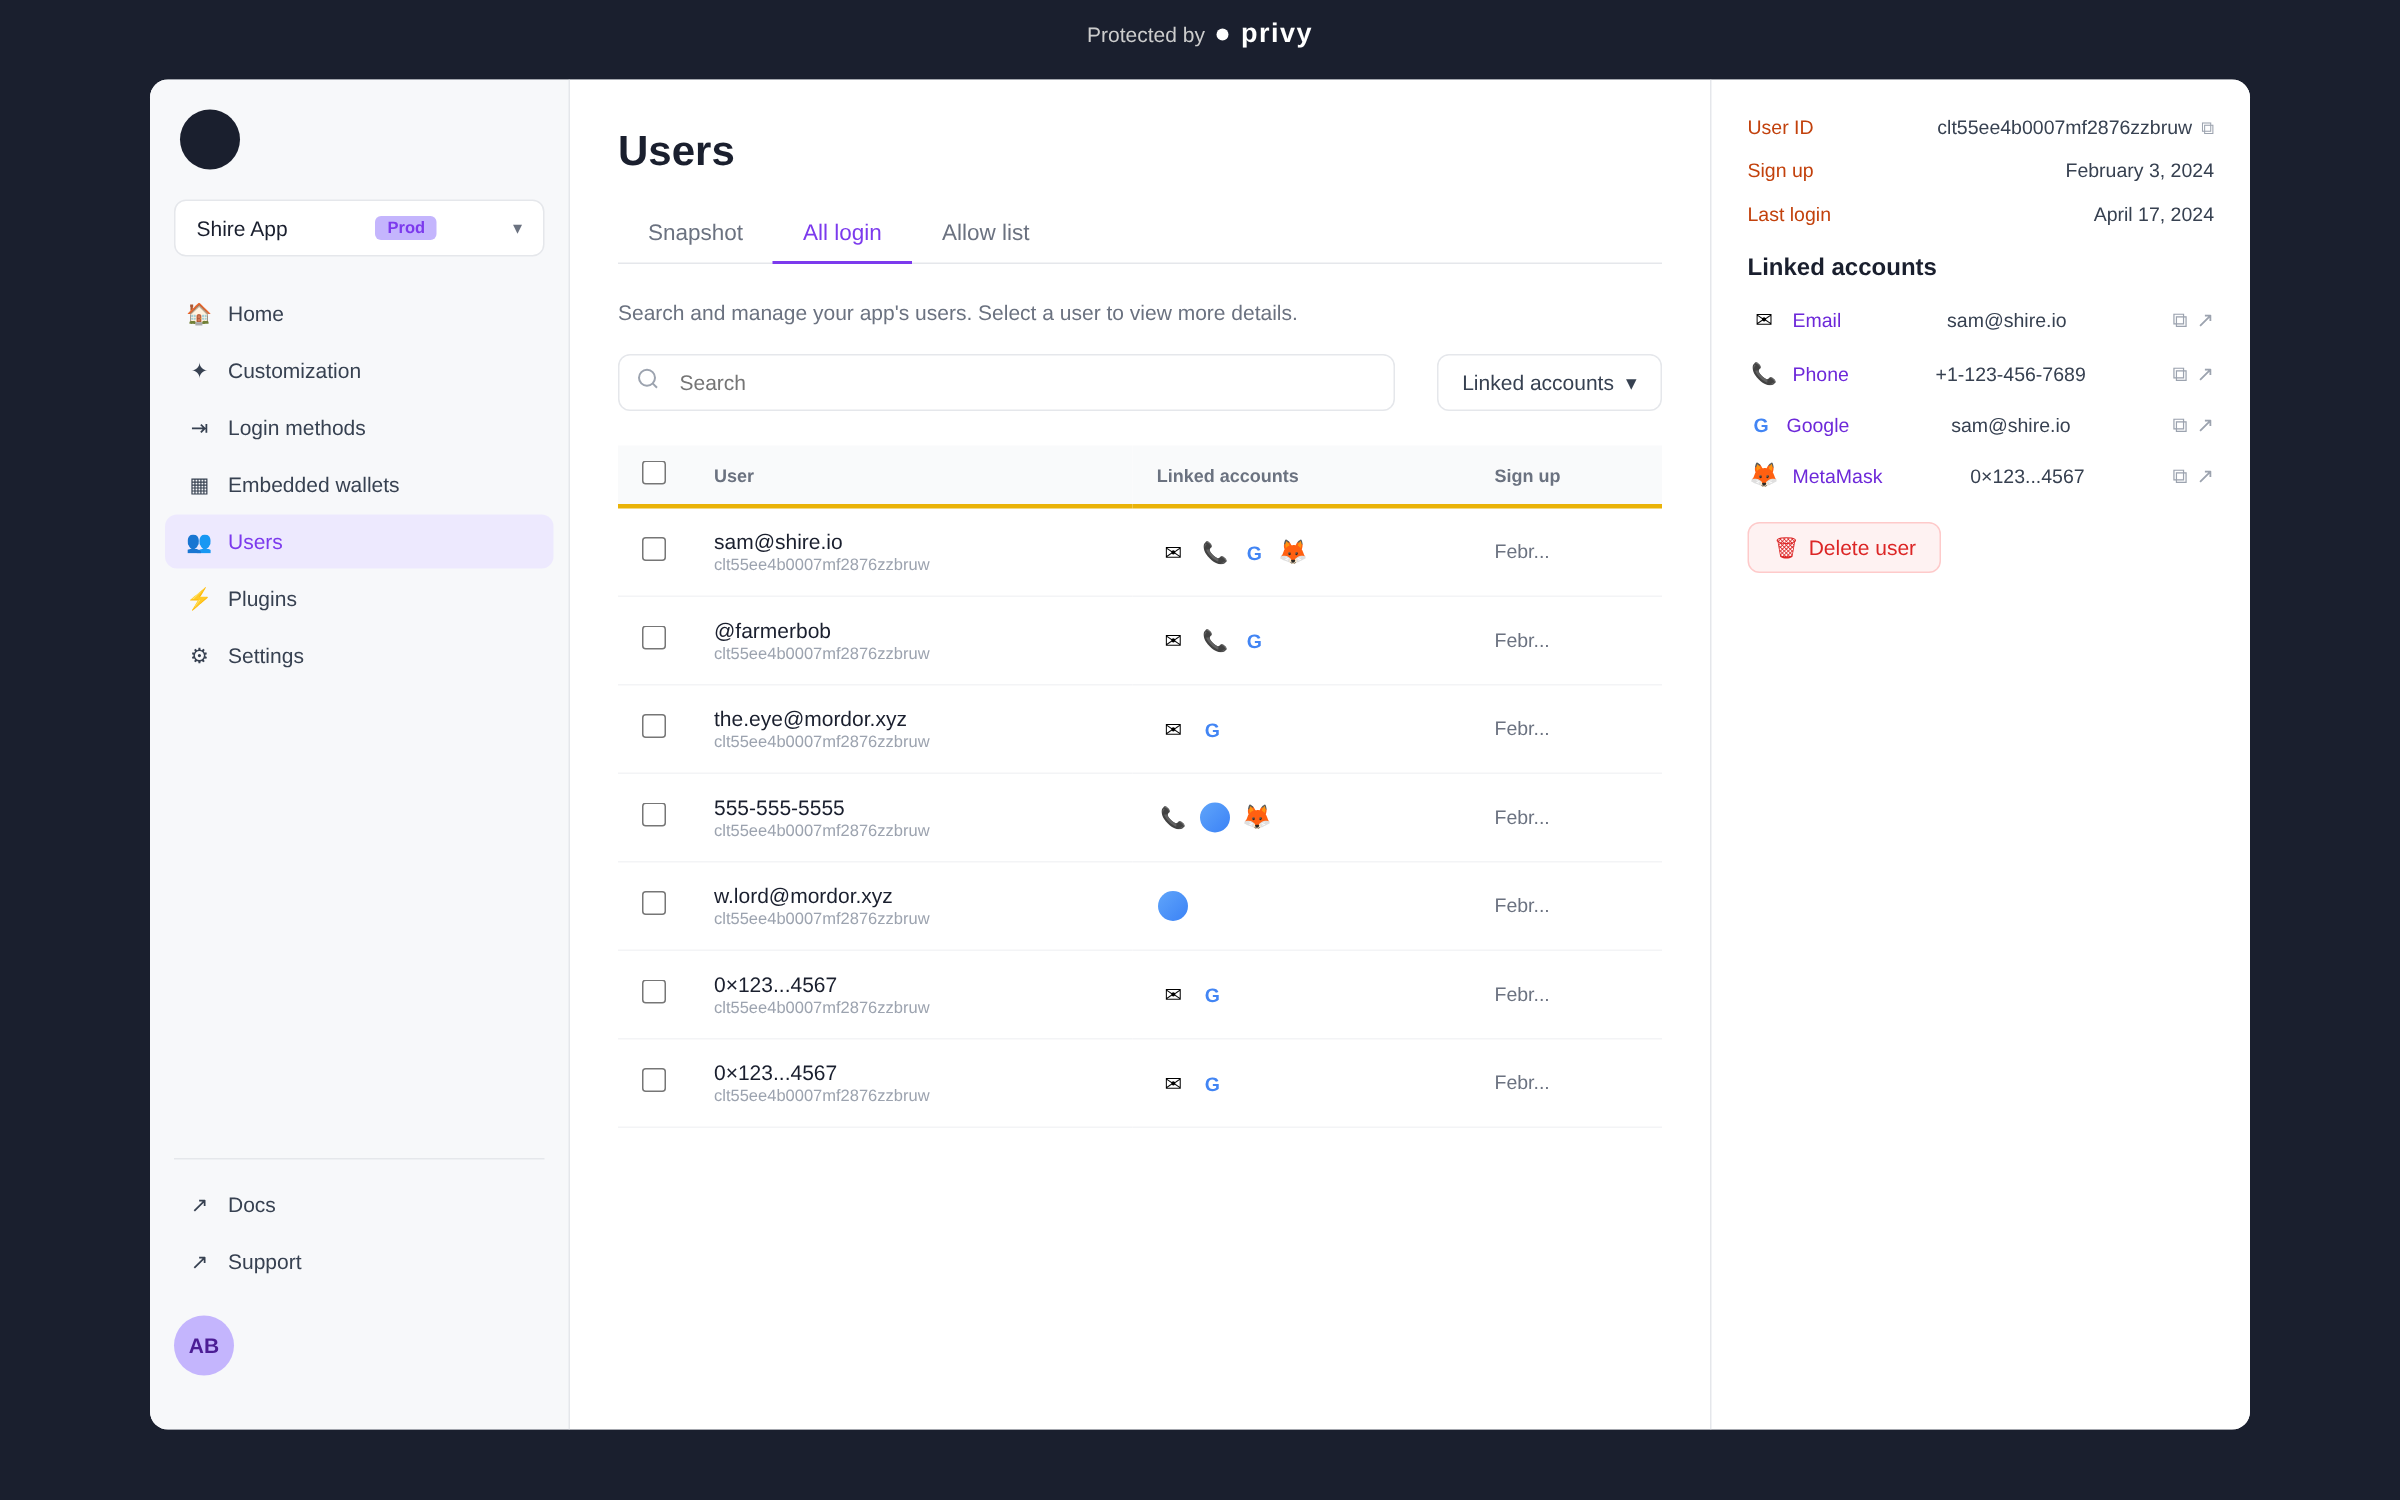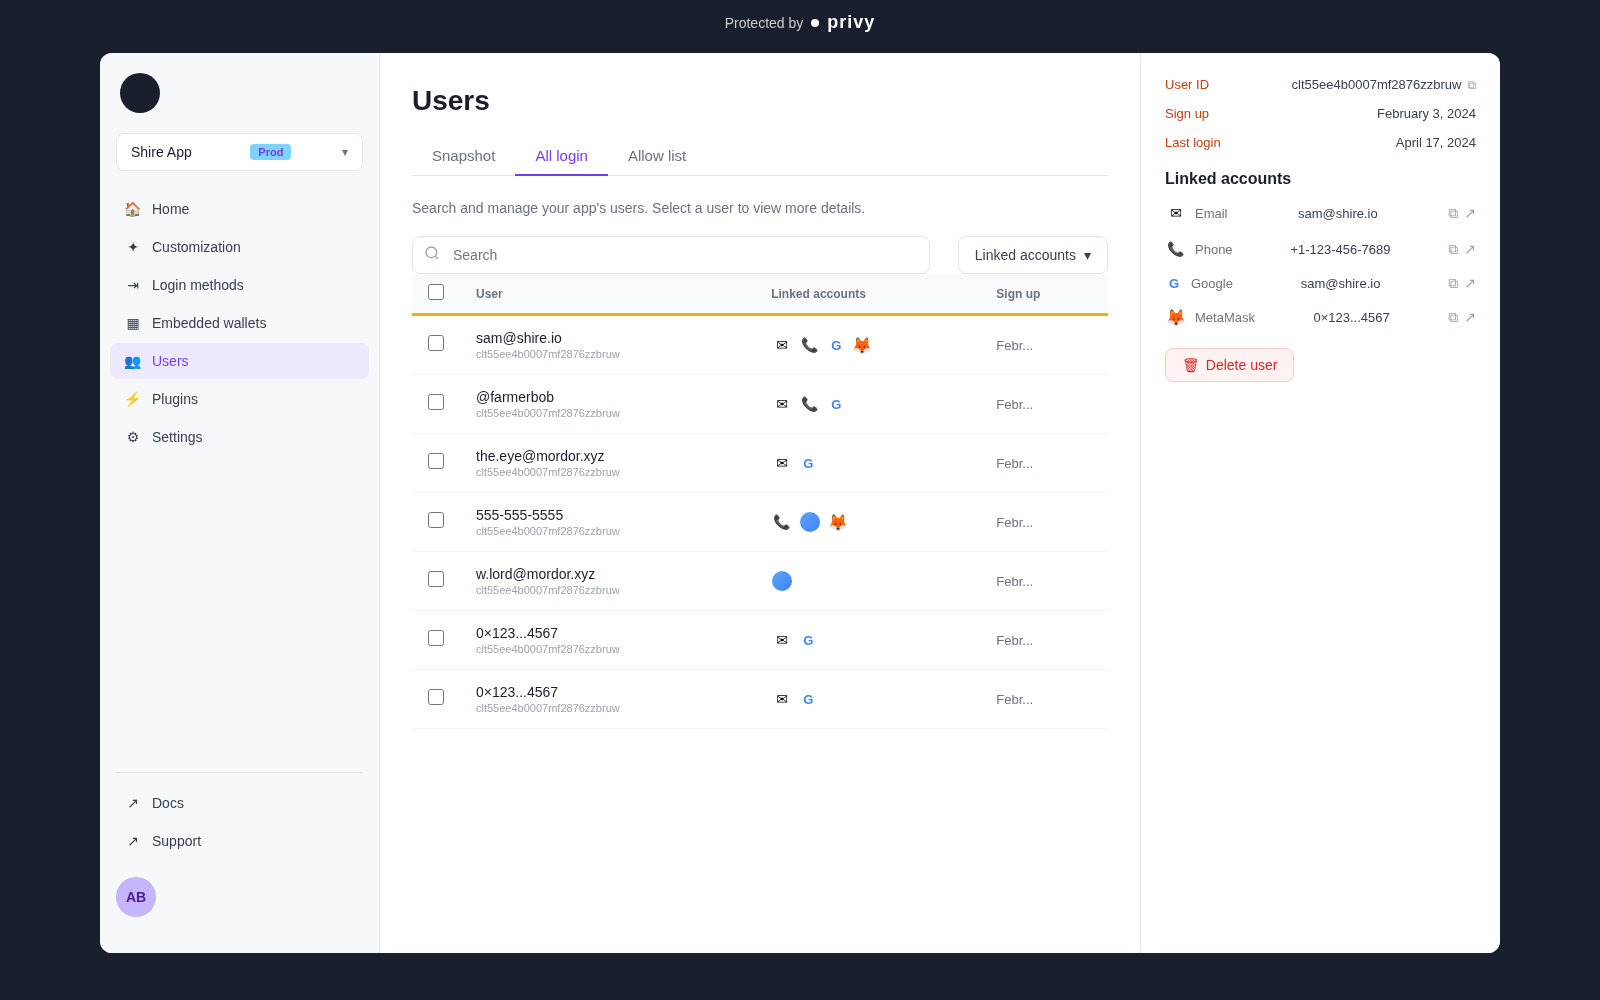--- a/index.html
+++ b/index.html
@@ -69,21 +69,21 @@
       border-radius: 8px;
       padding: 10px 14px;
       display: flex;
       align-items: center;
       justify-content: space-between;
       background: white;
       cursor: pointer;
     }
     .sidebar-app-name { font-size: 14px; font-weight: 500; color: #1a1f2e; }
     .sidebar-badge {
-      background: #7dd3fc;
+      background: #c4b5fd;
       color: #7c3aed;
       font-size: 11px;
       font-weight: 600;
       padding: 2px 8px;
       border-radius: 4px;
       margin-left: 8px;
     }
     .sidebar-chevron { color: #6b7280; font-size: 12px; }
     .sidebar-nav { flex: 1; padding: 0 10px; }
     .nav-item {
@@ -146,21 +146,21 @@
       font-weight: 500;
     }
     .description {
       font-size: 14px;
       color: #6b7280;
       margin-bottom: 20px;
     }
     .search-row {
       display: flex;
       gap: 28px;
-      margin-bottom: 0;
+      margin-bottom: 23px;
     }
     .search-input-wrap {
       position: relative;
       flex: 1;
     }
     .search-input {
       width: 100%;
       padding: 10px 14px 10px 40px;
       border: 1px solid #e5e7eb;
       border-radius: 8px;
@@ -255,21 +255,21 @@
       color: #1a1f2e;
       margin: 20px 0 14px;
     }
     .linked-row {
       display: flex;
       align-items: center;
       justify-content: space-between;
       margin-bottom: 14px;
     }
     .linked-left { display: flex; align-items: center; gap: 8px; }
-    .linked-type { font-size: 13px; color: #737373; font-weight: 500; }
+    .linked-type { font-size: 13px; color: #6d28d9; font-weight: 500; }
     .linked-val { font-size: 13px; color: #374151; }
     .linked-actions { display: flex; gap: 6px; align-items: center; }
     .delete-btn {
       display: flex;
       align-items: center;
       gap: 6px;
       padding: 8px 16px;
       background: #fef2f2;
       border: 1px solid #fecaca;
       border-radius: 8px;

